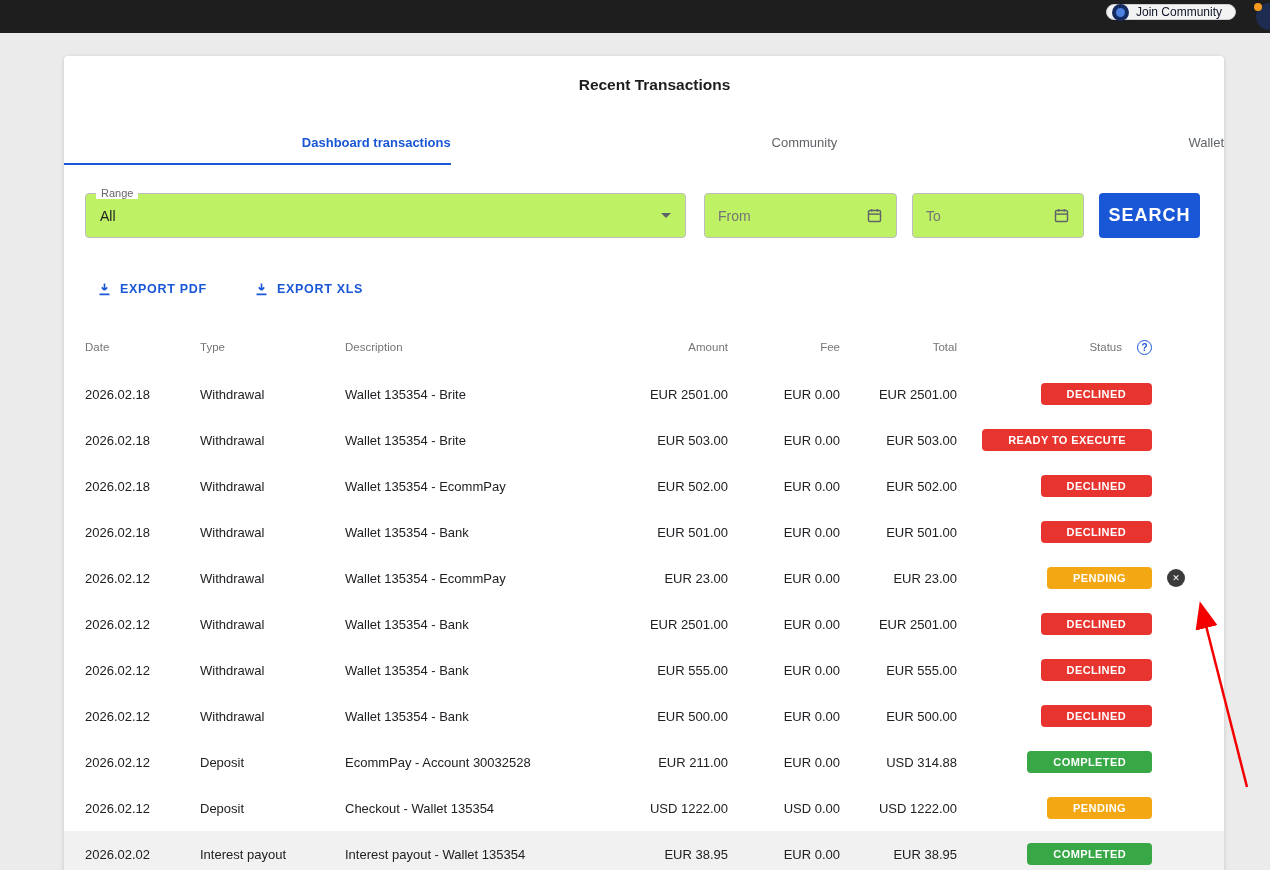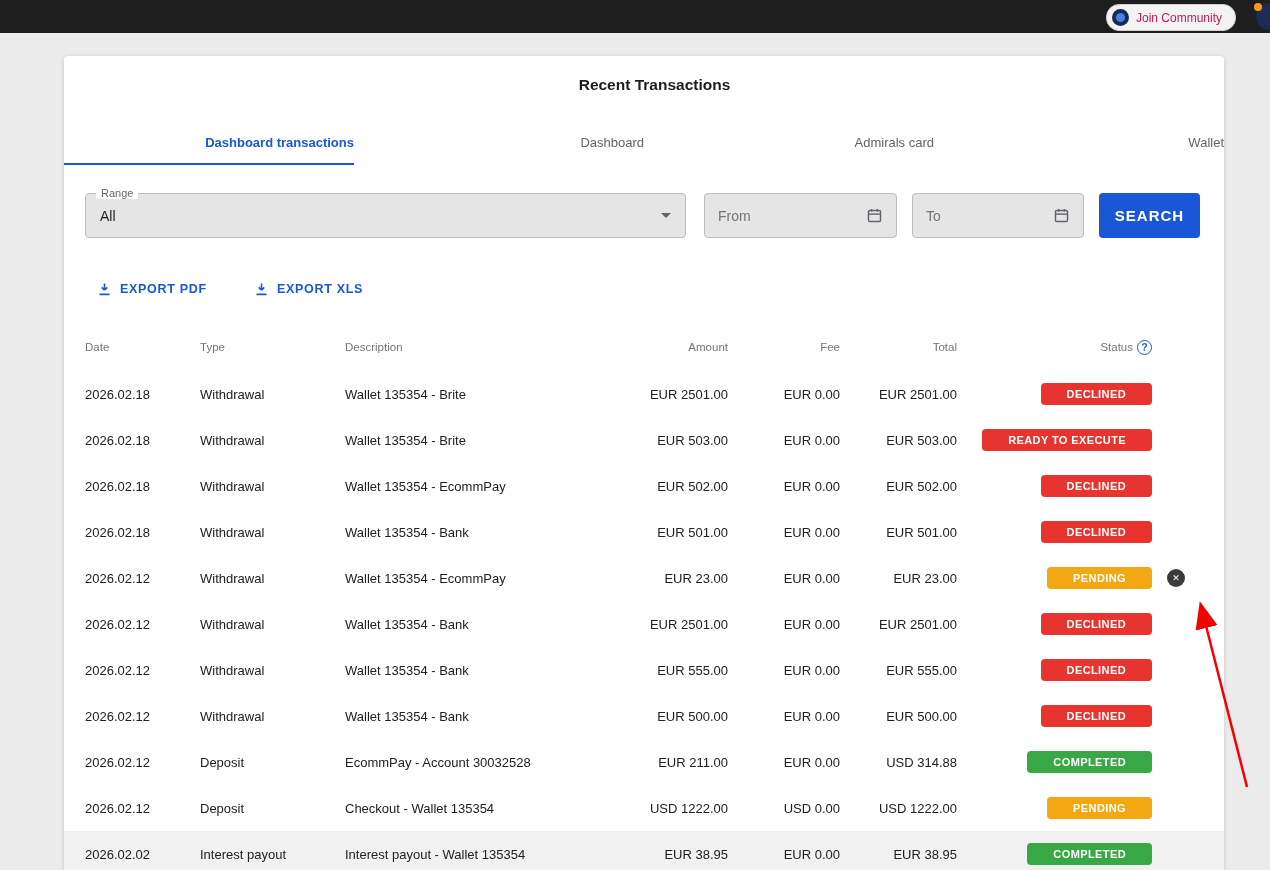--- a/index.html
+++ b/index.html
@@ -6,60 +6,60 @@
     --accent:#1a57d6;
     --annotation:#f50000;
     --topbar-bg:#1e1e1e;
     --page-bg:#ebebeb;
   }
   *{margin:0;padding:0;box-sizing:border-box;}
   html,body{width:1270px;height:870px;overflow:hidden;background:var(--page-bg);
     font-family:"Liberation Sans","DejaVu Sans",sans-serif;color:#1f1f1f;}
   
   .topbar{position:absolute;top:0;left:0;width:1270px;height:33px;background:var(--topbar-bg);z-index:5;}
-  .join-btn{position:absolute;right:34px;top:4px;height:27px;border-radius:13px;background:#f3f3f3;
+  .join-btn{position:absolute;right:34px;top:4px;height:16px;border-radius:13px;background:#f3f3f3;
     border:1px solid #cfcfcf;display:flex;align-items:center;gap:7px;padding:0 13px 0 5px;
-    font-size:12px;color:#be185d;cursor:pointer;}
+    font-size:12px;color:#0f172a;cursor:pointer;}
   .community-icon{width:17px;height:17px;border-radius:50%;background:#152a5e;position:relative;overflow:hidden;}
   .community-icon::after{content:"";position:absolute;left:4px;top:4px;width:9px;height:9px;border-radius:50%;
     background:#4d7fe0;}
   .avatar{position:absolute;right:-13px;top:3px;width:27px;height:27px;border-radius:50%;background:#1d2c50;cursor:pointer;}
   .avatar-dot{position:absolute;left:-2px;top:0;width:8px;height:8px;border-radius:50%;background:#f79b1f;}
   
   .card{position:absolute;left:64px;top:56px;width:1160px;height:830px;background:#fff;border-radius:4px;
     box-shadow:0 1px 4px rgba(0,0,0,.16);}
   .card-title{padding:20px 0 0 21px;font-size:15.5px;font-weight:bold;line-height:18px;color:#1d1d1d;text-align:center;}
   
   .tabs{display:flex;margin-top:29px;}
   .tab{flex:1;text-align:right;font-size:13px;color:#5f6368;padding:12px 0 13px;
     border-bottom:2px solid transparent;cursor:pointer;}
   .tab.active{color:var(--accent);font-weight:bold;border-bottom-color:var(--accent);}
   
   .filters{display:flex;margin:28px 0 0 21px;width:1139px;}
   .outlined{position:relative;height:45px;border:1px solid #bdbdbd;border-radius:4px;
-    display:flex;align-items:center;background:#e5e5e5;}
+    display:flex;align-items:center;background:#bef264;}
   .range-select{width:601px;margin-right:18px;padding:0 14px;font-size:14px;cursor:pointer;}
   .float-label{position:absolute;top:-7px;left:10px;background:#fff;padding:0 5px;font-size:11px;color:#666;}
   .caret{margin-left:auto;width:0;height:0;border-left:5px solid transparent;border-right:5px solid transparent;
     border-top:5px solid #5f6368;}
   .date-input{width:193px;margin-right:15px;padding:8px 13px;font-size:14px;color:#757575;cursor:text;}
   .date-input:last-of-type{width:172px;}
   .cal-icon{margin-left:auto;display:flex;color:#5f6368;cursor:pointer;}
   .search-btn{width:101px;height:45px;background:var(--accent);color:#fff;border:none;border-radius:4px;
-    font-size:15px;font-weight:bold;letter-spacing:1px;cursor:pointer;font-family:inherit;}
+    font-size:18px;font-weight:bold;letter-spacing:1px;cursor:pointer;font-family:inherit;}
   
   .exports{display:flex;gap:47px;margin:43px 0 0 33px;height:16px;}
   .export-link{display:flex;align-items:center;gap:8px;color:var(--accent);font-size:12.5px;font-weight:bold;
     letter-spacing:.7px;cursor:pointer;}
   
   .thead,.trow{display:grid;grid-template-columns:115px 145px 273px 110px 112px 117px 195px 48px;
     padding:0 24px 0 21px;align-items:center;}
   .thead{margin-top:40px;height:20px;font-size:11.5px;color:#757575;}
   .num{text-align:right;}
-  .status-head{display:flex;justify-content:flex-end;align-items:center;gap:4px;}
+  .status-head{display:flex;justify-content:flex-end;align-items:center;gap:15px;}
   .help-icon{width:15px;height:15px;border-radius:50%;border:1.5px solid var(--accent);color:var(--accent);
     font-size:10px;font-weight:bold;display:flex;align-items:center;justify-content:center;cursor:pointer;}
   .rows{margin-top:14px;}
   .trow{height:46px;font-size:13px;color:#202124;}
   .trow.highlight{background:#f1f1f1;}
   .status-cell{display:flex;justify-content:flex-end;}
   .badge{color:#fff;font-size:11px;font-weight:bold;padding:5px 26px;border-radius:4px;
     letter-spacing:.4px;white-space:nowrap;}
   .cancel-cell{display:flex;justify-content:center;}
   .cancel-btn{width:18px;height:18px;border-radius:50%;background:#3b3b3b;color:#fff;border:none;
@@ -80,22 +80,21 @@
   <div class="avatar">
     <span class="avatar-dot"></span>
   </div>
 </div>
 
 <div class="card">
   <div class="card-title">Recent Transactions</div>
 
   <div class="tabs">
     <div class="tab active">Dashboard transactions</div>
-    <div class="tab">Dashboard</div>
-    <div class="tab">Admirals card</div>
+    <div class="tab">Community</div>
     <div class="tab">Wallet</div>
   </div>
 
   <div class="filters">
     <div class="outlined range-select">
       <span class="float-label">Range</span>
       <span>All</span>
       <span class="caret"></span>
     </div>
     <div class="outlined date-input">

